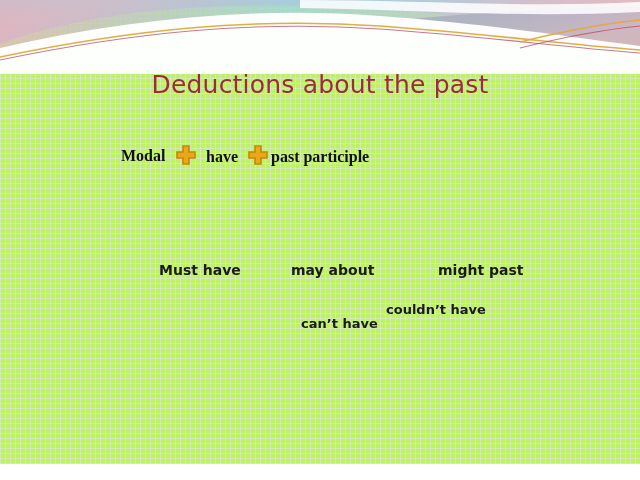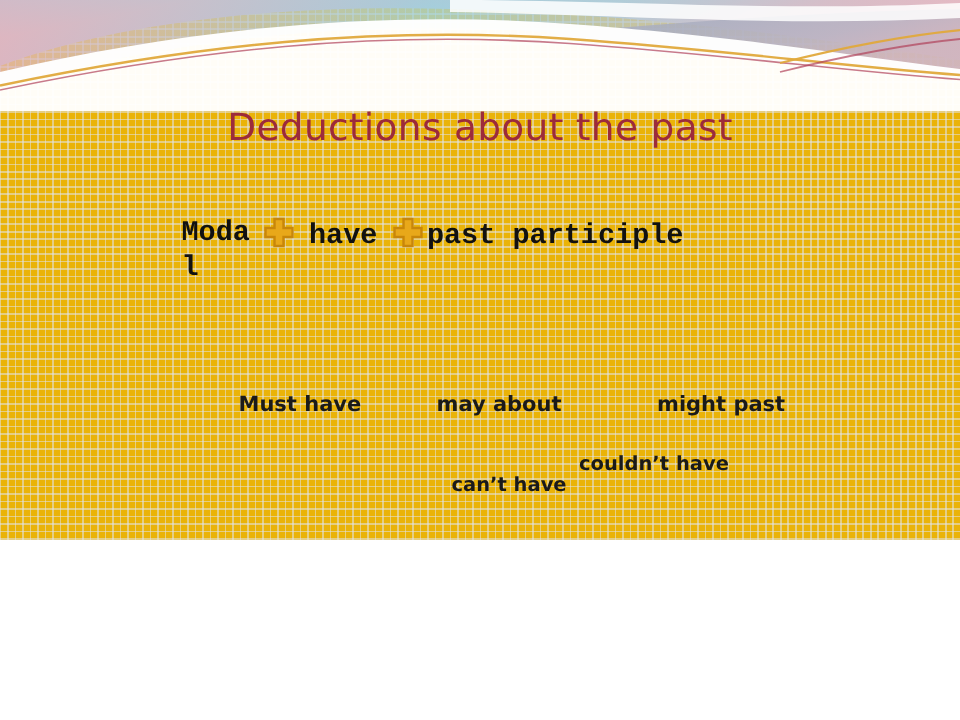--- a/index.html
+++ b/index.html
@@ -11,22 +11,22 @@
     height: 480px;
     overflow: hidden;
     font-family: "DejaVu Sans", sans-serif;
     background: #ffffff;
   }
 
   
   .slide {
     position: relative;
     width: 640px;
-    height: 360px;
-    background-color: #eab308;
+    height: 464px;
+    background-color: #bef264;
     overflow: hidden;
   }
 
   
   .texture {
     position: absolute;
     inset: 0;
     background-image:
       repeating-linear-gradient(0deg,
         rgba(225,228,233,0.55) 0px,
@@ -73,22 +73,22 @@
     z-index: 3;
   }
 
   
   .formula {
     position: absolute;
     top: 144px;
     left: 121px;
     width: 445px;
     z-index: 3;
-    font-family: Liberation Mono, monospace;
-    font-size: 19px;
+    font-family: Liberation Serif, serif;
+    font-size: 16px;
     font-weight: bold;
     color: #111111;
     line-height: 23px;
   }
   .formula .term {
     display: inline;
     white-space: normal;
   }
   .formula .term-modal {
     width: 52px;

